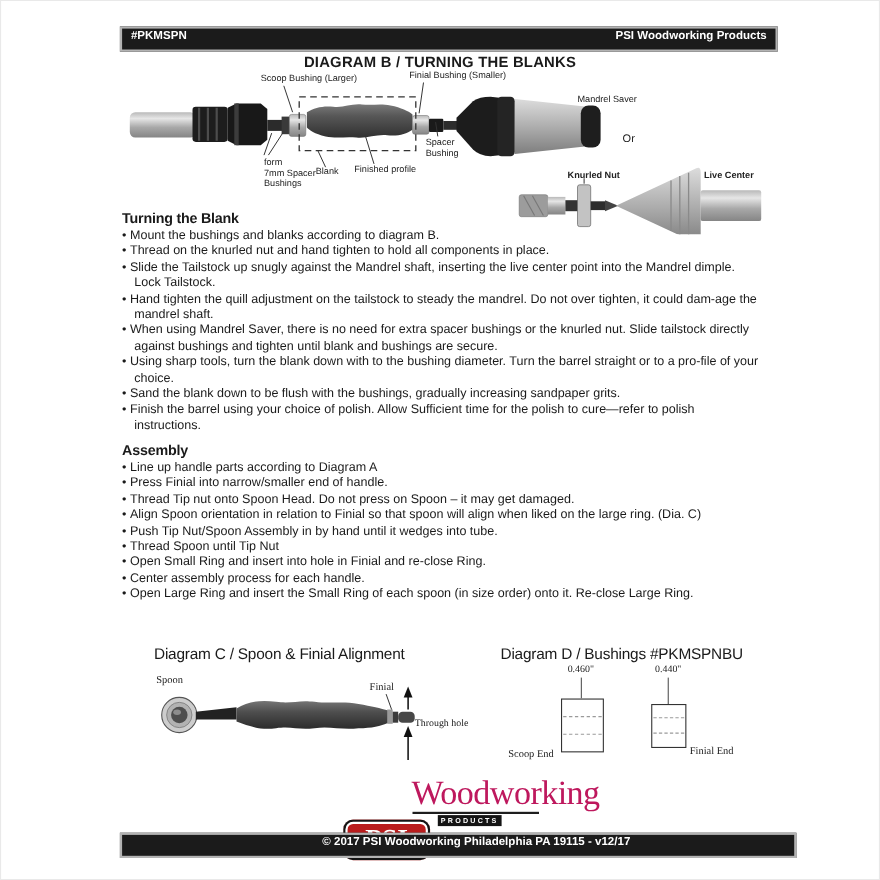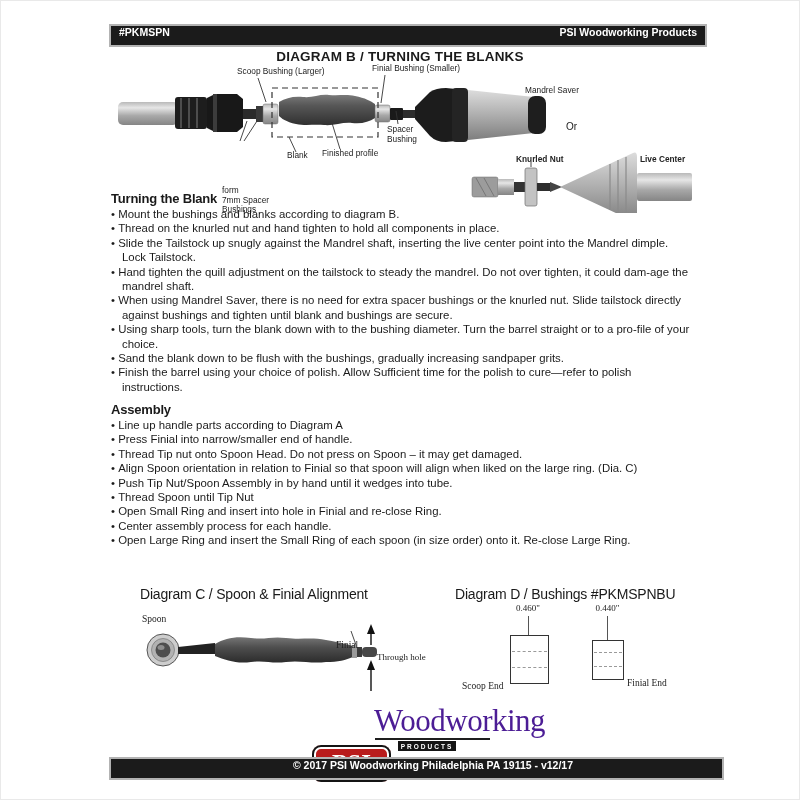--- a/index.html
+++ b/index.html
@@ -25,21 +25,21 @@
   .dd-line{position:absolute;width:1px;background:#555;}
   .dd-rect{position:absolute;border:1px solid #333;background:#fff;}
   .dd-dash{position:absolute;left:1px;right:1px;border-top:1px dashed #9a9a9a;}
   .dd-meas{position:absolute;font-size:9px;color:#222;text-align:center;}
   .dd-cap{position:absolute;font-size:9.5px;color:#222;white-space:nowrap;}
   #psi-box{position:absolute;left:312px;top:745px;width:79px;height:37px;background:#b91c1c;
            border-radius:9px;box-shadow:inset 0 0 0 2px #141414, inset 0 0 0 4px #ffffff;
            display:flex;align-items:center;justify-content:center;
            font-family:"Liberation Serif",serif;font-weight:bold;font-size:25px;color:#fff;}
   #logo-wood{position:absolute;left:374px;top:703px;font-family:"Liberation Serif",serif;
-             font-size:31px;color:#4c1d95;letter-spacing:-.5px;}
+             font-size:31px;color:#be185d;letter-spacing:-.5px;}
   #logo-rule{position:absolute;left:375px;top:738px;width:115px;height:2px;background:#1e1e1e;}
   #logo-products{position:absolute;left:398px;top:741px;width:58px;height:10px;background:#141414;
                  color:#fff;font-size:6.5px;letter-spacing:2px;display:flex;align-items:center;
                  justify-content:center;font-weight:bold;}
 </style>
 </head>
 <body>
 
 <div id="page">
 
@@ -115,21 +115,21 @@
       <path d="M528,102 L528,156" stroke="#8a8a8a" stroke-width="1.2" fill="none"></path>
       <path d="M536,99 L536,159" stroke="#8a8a8a" stroke-width="1.2" fill="none"></path>
       <rect x="547" y="115" width="55" height="28" rx="2" fill="url(#metal)"></rect>
       <line x1="441" y1="104" x2="441" y2="109" stroke="#333" stroke-width=".9"></line>
     </g>
   </svg>
 
   <div class="dlabel" style="left:237px;top:67px;">Scoop Bushing (Larger)</div>
   <div class="dlabel" style="left:372px;top:64px;">Finial Bushing (Smaller)</div>
   <div class="dlabel" style="left:477px;top:86px;margin-left:48px;">Mandrel Saver</div>
-  <div class="dlabel" style="left:222px;top:143px;margin-top:43px;">
+  <div class="dlabel" style="left:240px;top:143px;">
 form    <div>7mm Spacer</div>
     <div>Bushings</div>
   </div>
   <div class="dlabel" style="left:287px;top:151px;">Blank</div>
   <div class="dlabel" style="left:322px;top:149px;">Finished profile</div>
   <div class="dlabel" style="left:387px;top:125px;">
     <div>Spacer</div>
     <div>Bushing</div>
   </div>
   <div id="or-label">Or</div>
@@ -187,21 +187,21 @@
 
       <line x1="221" y1="19" x2="226" y2="33" stroke="#333" stroke-width=".9"></line>
 
       <polygon points="241,12 237,22 245,22" fill="#111"></polygon>
       <line x1="241" y1="20" x2="241" y2="33" stroke="#111" stroke-width="1.4"></line>
       <polygon points="241,48 237,58 245,58" fill="#111"></polygon>
       <line x1="241" y1="56" x2="241" y2="79" stroke="#111" stroke-width="1.4"></line>
     </g>
   </svg>
   <div class="dd-cap serif" style="left:142px;top:614px;">Spoon</div>
-  <div class="dd-cap serif" style="left:336px;top:620px;margin-top:20px;">Finial</div>
+  <div class="dd-cap serif" style="left:336px;top:620px;">Finial</div>
   <div class="dd-cap serif" style="left:377px;top:652px;font-size:9px;">Through hole</div>
 
   <div class="subhead" style="left:455px;top:586px;">Diagram D / Bushings #PKMSPNBU</div>
   <div class="dd-meas serif" style="left:505px;top:603px;width:46px;">0.460"</div>
   <div class="dd-line" style="left:528px;top:616px;height:19px;"></div>
   <div class="dd-rect" style="left:510px;top:635px;width:37px;height:47px;">
     <div class="dd-dash" style="top:15px;"></div>
     <div class="dd-dash" style="top:31px;"></div>
   </div>
   <div class="dd-cap serif" style="left:462px;top:681px;">Scoop End</div>

